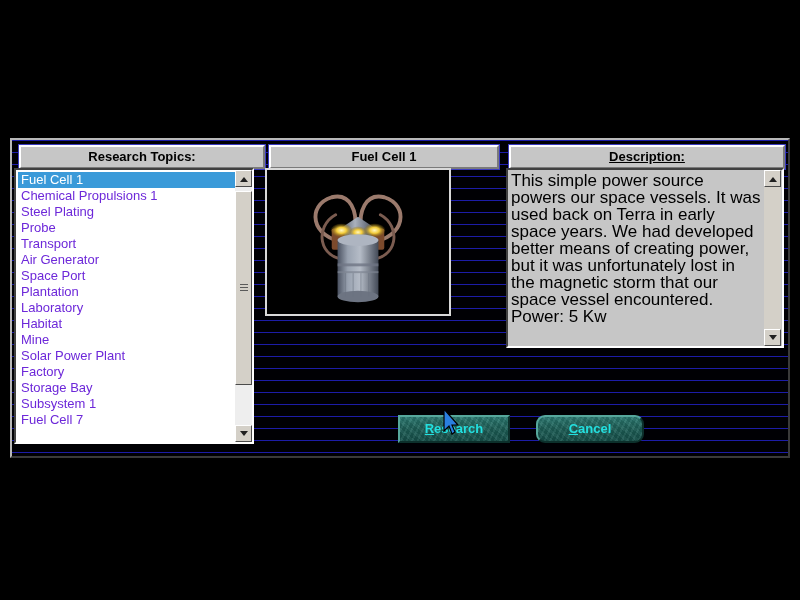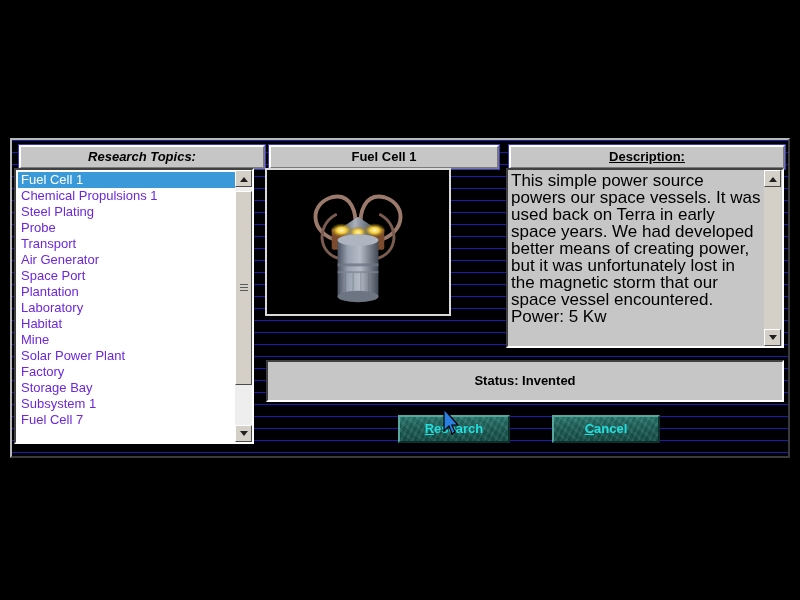--- a/index.html
+++ b/index.html
@@ -270,21 +270,21 @@
 </style>
 </head>
 <body>
 
 <div id="screen">
 
   <div id="dialog">
     <div id="dialog-scan"></div>
 
     <div class="caption-wrap" style="left:6px; top:4px; width:248px; height:26px;">
-      <div class="caption" style="left:1px; top:1px; width:246px; height:24px; line-height:20px;font-style:italic;">Research Topics:</div>
+      <div class="caption" style="left:1px; top:1px; width:246px; height:24px; line-height:20px;">Research Topics:</div>
     </div>
 
     <div class="caption-wrap" style="left:256px; top:4px; width:232px; height:26px;">
       <div class="caption" style="left:1px; top:1px; width:230px; height:24px; line-height:20px;">Fuel Cell 1</div>
     </div>
 
     <div class="caption-wrap" style="left:496px; top:4px; width:278px; height:26px;">
       <div class="caption" style="left:1px; top:1px; width:276px; height:24px; line-height:20px;text-decoration:underline;">Description:</div>
     </div>
   </div>
@@ -385,27 +385,26 @@
       <div class="sbar-btn" style="top:0px;">
         <span class="arrow-up"></span>
       </div>
       <div class="sbar-track" style="top:17px; height:142px; background:#d4d0c8;"></div>
       <div class="sbar-btn" style="top:159px;">
         <span class="arrow-down"></span>
       </div>
     </div>
   </div>
 
-  <div id="status-bar" class="inset">Status: Invented</div>
 
   <div class="gbtn" style="left:398px; width:112px;">
     <u>R</u><span>esearch</span>
   </div>
 
-  <div class="gbtn" style="left:552px; width:108px;">
+  <div class="gbtn" style="left:536px; width:108px;border-radius:9px;">
     <u>C</u><span>ancel</span>
   </div>
 
   <svg id="cursor" viewBox="0 0 16 26">
     <polygon points="1,0 1,22 6,17 9,25 12,23 9,16 15,16" fill="#2a7fe0" stroke="#000000" stroke-width="1.2"></polygon>
   </svg>
 
 </div>
 
 </body></html>

